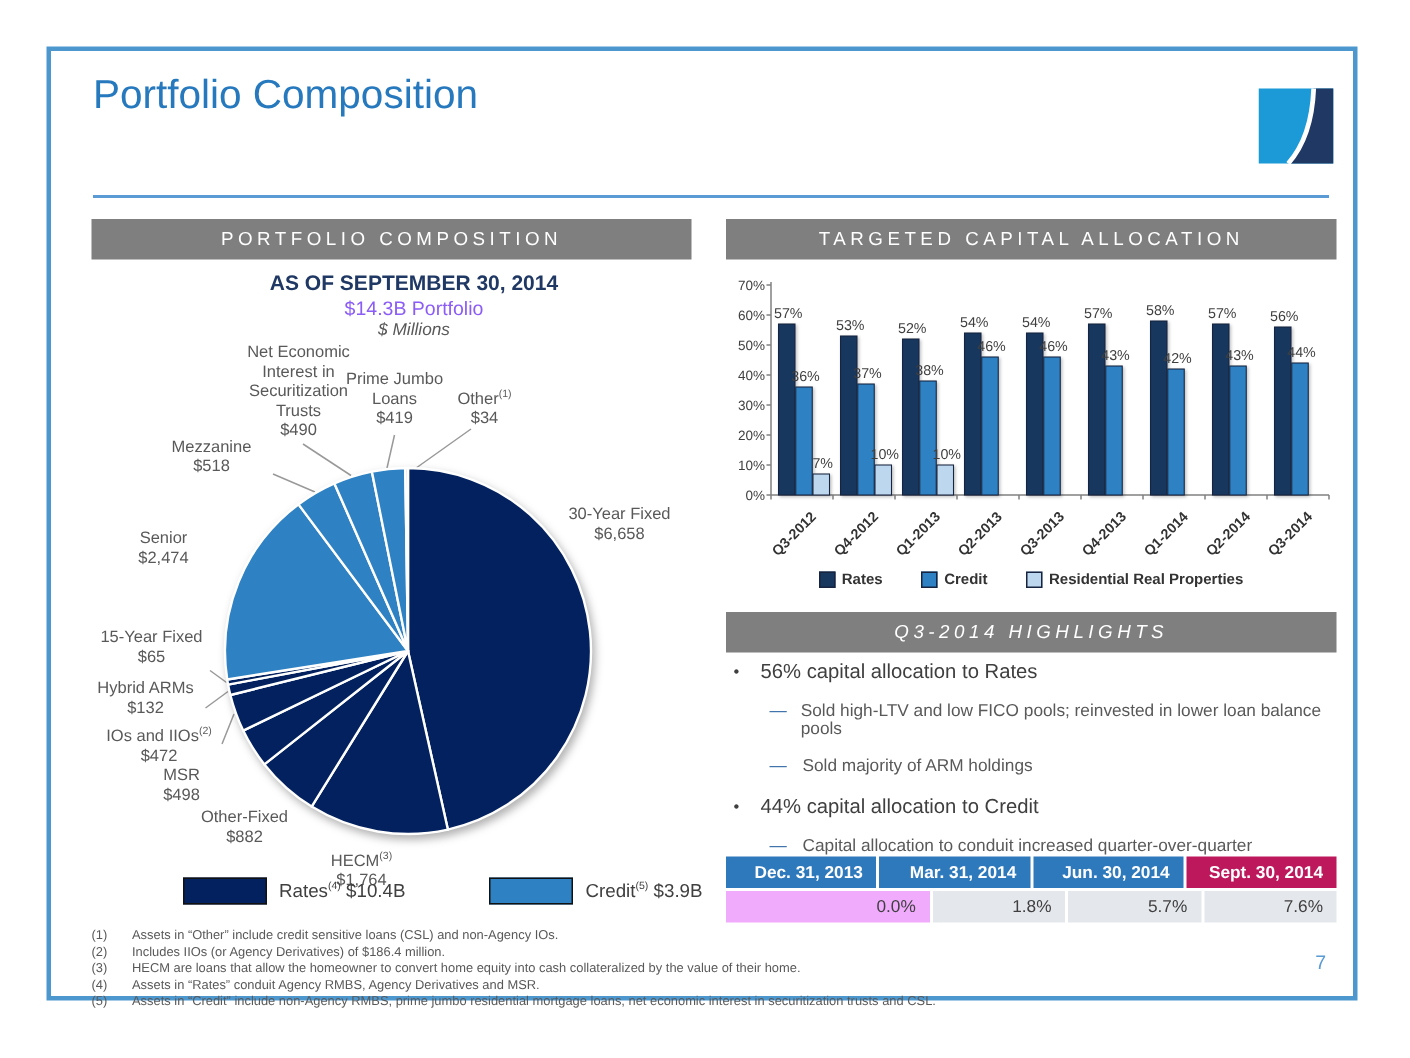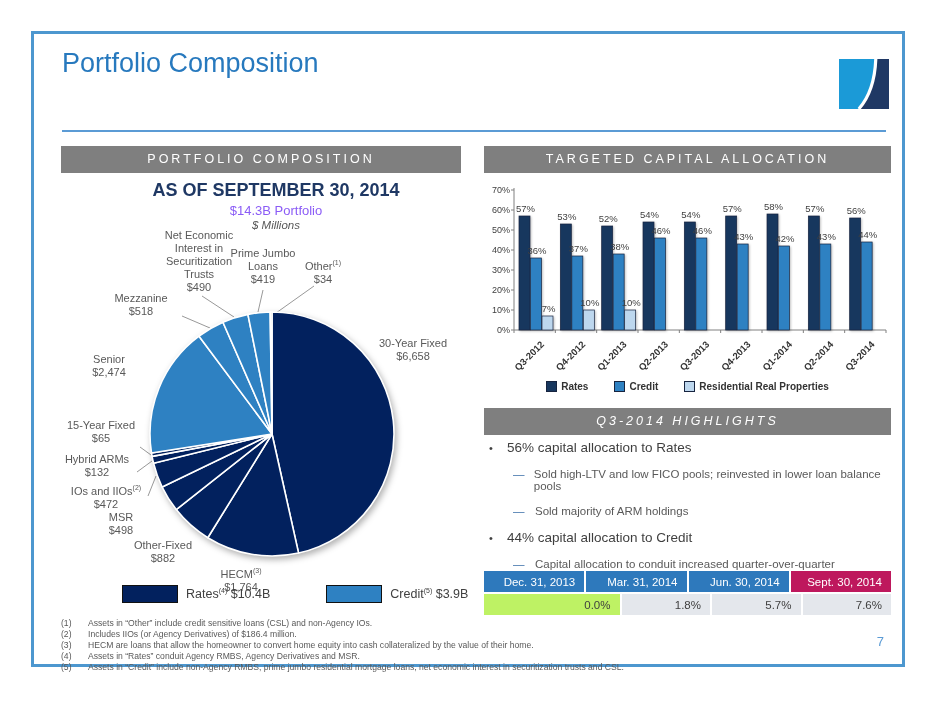--- a/index.html
+++ b/index.html
@@ -10,21 +10,21 @@
   .abs{position:absolute;}
   .page-title{left:28px;top:14px;font-size:27px;font-weight:500;color:#2779BE;}
   .title-rule{left:28px;top:96px;width:824px;height:2px;background:#5B9BD5;}
   .logo{left:805px;top:24px;width:50px;height:52px;}
   .panel-header{height:27px;line-height:27px;background:#7F7F7F;color:#FFFFFF;
                 text-align:center;font-size:12.5px;letter-spacing:3px;}
   #ph-left{left:27px;top:112px;width:400px;}
   #ph-right{left:450px;top:112px;width:407px;}
   #ph-highlights{left:450px;top:374px;width:407px;font-style:italic;}
   .pie-subtitles{left:72px;top:146px;width:340px;text-align:center;}
-  .pie-subtitles .as-of{font-size:18px;font-weight:700;color:#1F3864;}
+  .pie-subtitles .as-of{font-size:14px;font-weight:700;color:#1F3864;}
   .pie-subtitles .size{font-size:13px;color:#8b5cf6;margin-top:2px;}
   .pie-subtitles .units{font-size:11.5px;font-style:italic;color:#595959;margin-top:1px;}
   #pie-svg{left:27px;top:170px;}
   .pie-g{filter:drop-shadow(2px 3px 3px rgba(0,0,0,0.30));}
   .bars-g{filter:drop-shadow(1px 1px 1px rgba(0,0,0,0.25));}
   .pie-label{position:absolute;text-align:center;font-size:11px;line-height:13px;color:#595959;}
   .pie-label sup,.pleg-item sup{font-size:7px;}
   .pie-legend{left:88px;top:551px;display:flex;gap:56px;align-items:center;}
   .pleg-item{display:flex;align-items:center;font-size:12.5px;color:#404040;}
   .pleg-box{width:54px;height:16px;border:1px solid #111;margin-right:8px;display:inline-block;}
@@ -34,21 +34,21 @@
   .bleg-item{display:flex;align-items:center;font-size:10px;font-weight:700;color:#333;}
   .bleg-box{width:9px;height:9px;border:1px solid #17243F;margin-right:4px;display:inline-block;}
   .hl-list{left:455px;top:406px;width:402px;}
   .hl1{display:flex;font-size:13.5px;color:#3F3F3F;margin-bottom:11px;}
   .hl1 .dot{width:18px;font-size:11px;line-height:17px;}
   .hl2{display:flex;font-size:11.5px;color:#595959;margin:0 0 13px 24px;}
   .hl2 .dash{width:22px;color:#3A6EA8;}
   .cond-table{left:450px;top:537px;width:407px;}
   .t-row{display:flex;}
   .t-cell{flex:1;text-align:right;box-sizing:border-box;padding:5px 9px 4px 0;font-size:11.5px;}
-  .t-head .t-cell{background:#2E79BC;color:#fff;font-weight:400;margin-right:2px;}
+  .t-head .t-cell{background:#2E79BC;color:#fff;font-weight:700;margin-right:2px;}
   .t-head .t-cell:last-child{margin-right:0;}
   .t-data .t-cell{background:#E4E7EC;color:#3F3F3F;margin:2px 2px 0 0;}
   .t-data .t-cell:last-child{margin-right:0;}
   .footnotes{left:27px;top:584px;width:648px;}
   .fn-row{display:flex;font-size:8.6px;line-height:10px;color:#595959;margin-bottom:1px;}
   .fn-num{width:27px;flex:none;}
   .page-number{left:820px;top:600px;width:30px;text-align:right;font-size:13px;color:#5B9BD5;}
 </style>
 </head>
 <body>
@@ -251,21 +251,21 @@
     </div>
 
   <div class="abs cond-table" id="cond-table">
       <div class="t-row t-head">
         <div class="t-cell" style="background: rgb(46, 121, 188);">Dec. 31, 2013</div>
         <div class="t-cell" style="background: rgb(46, 121, 188);">Mar. 31, 2014</div>
         <div class="t-cell" style="background: rgb(46, 121, 188);">Jun. 30, 2014</div>
         <div class="t-cell" style="background: #be185d;">Sept. 30, 2014</div>
       </div>
       <div class="t-row t-data">
-        <div class="t-cell" style="background: #bef264; padding-left: 47px;">0.0%</div>
+        <div class="t-cell" style="background: #f0abfc; padding-left: 47px;">0.0%</div>
         <div class="t-cell" style="background: rgb(228, 231, 236);">1.8%</div>
         <div class="t-cell" style="background: rgb(228, 231, 236);">5.7%</div>
         <div class="t-cell" style="background: rgb(228, 231, 236);">7.6%</div>
       </div>
     </div>
 
   <div class="abs footnotes" id="footnotes">
       <div class="fn-row">
         <span class="fn-num">(1)</span>
         <span class="fn-text">Assets in “Other” include credit sensitive loans (CSL) and non-Agency IOs.</span>

